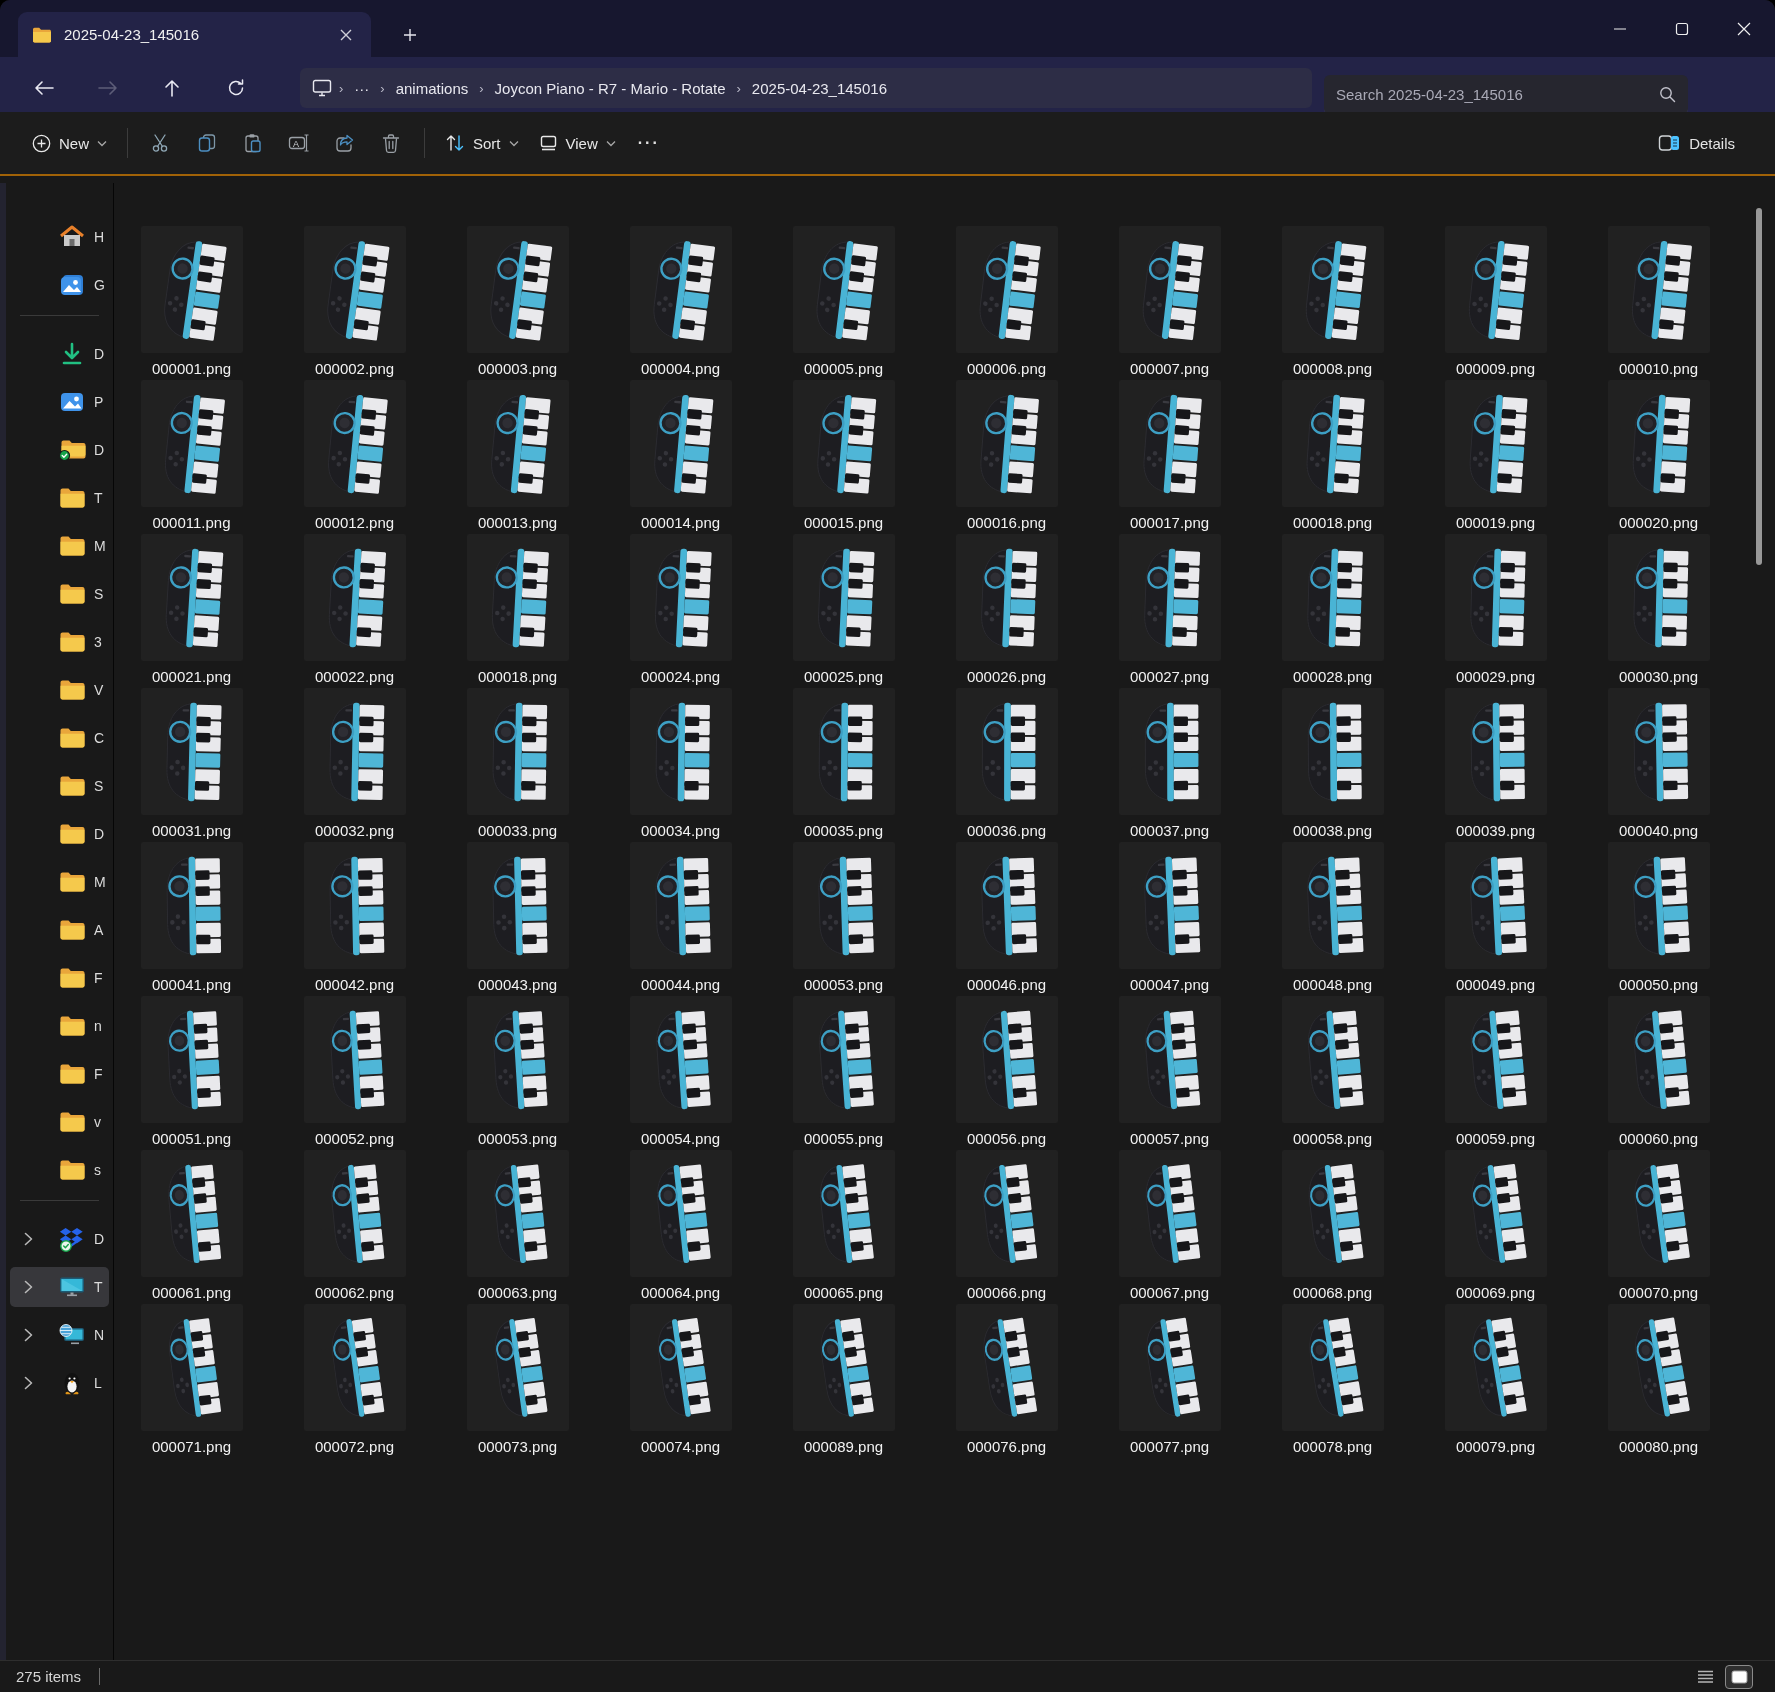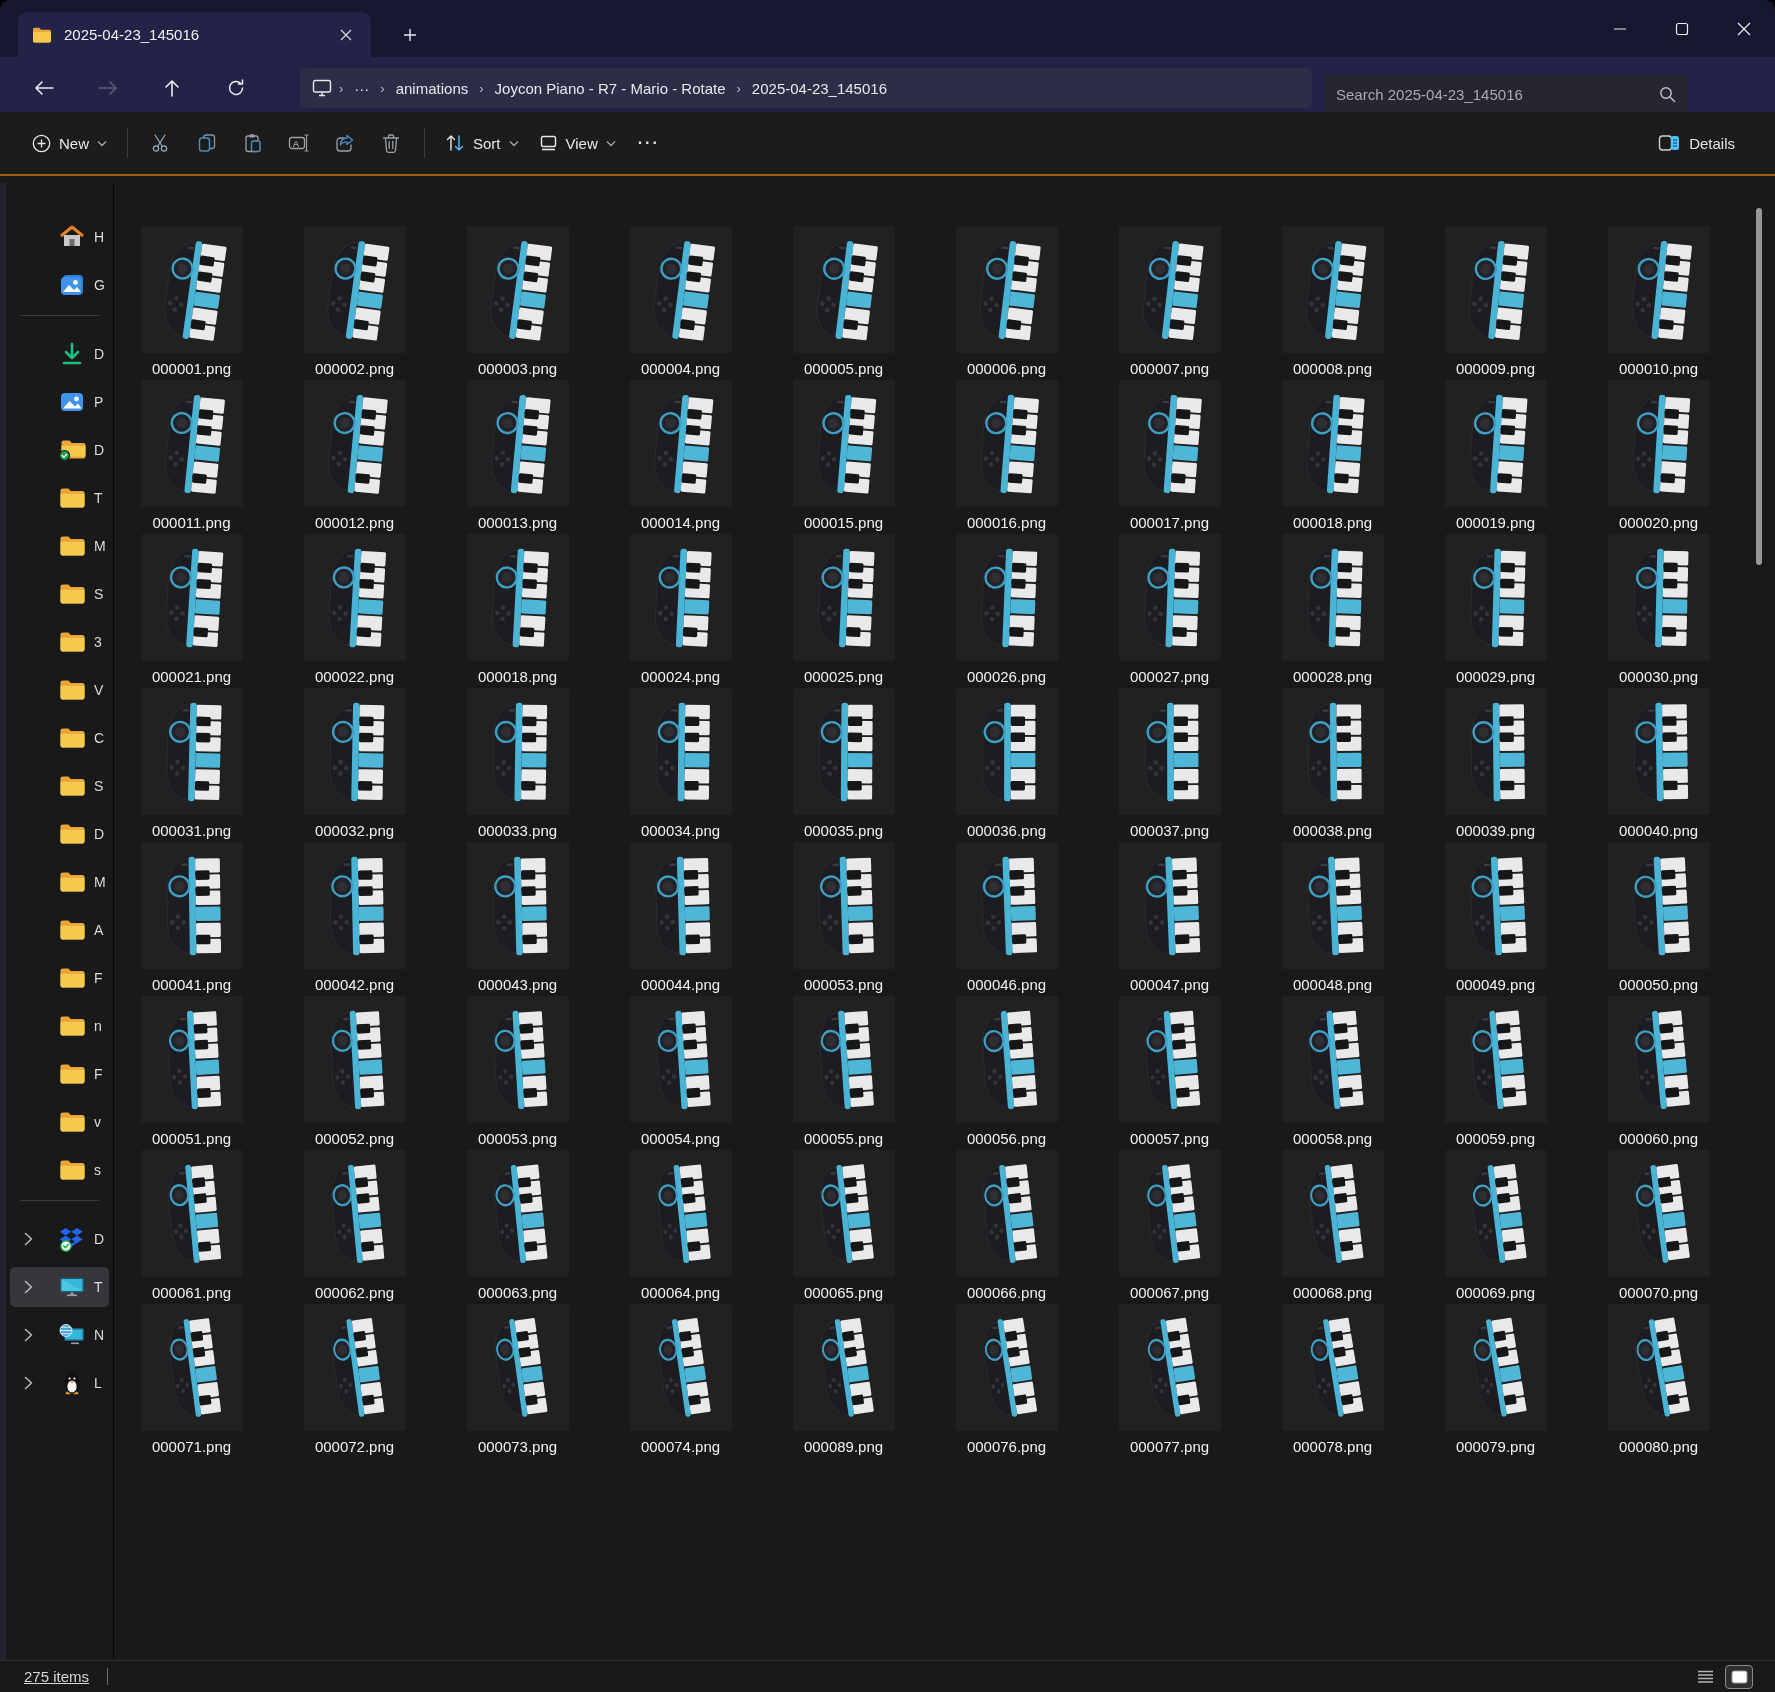--- a/index.html
+++ b/index.html
@@ -78,21 +78,21 @@
            align-items:center; justify-content:center; overflow:hidden; }
   .fname { margin-top:7px; height:20px; color:#f2f2f2; font-size:15px; white-space:nowrap; }
 
   
   .vscroll-thumb { position:absolute; left:1756px; top:208px; width:6px; height:357px;
                    background:#989898; border-radius:3px; }
 
   
   .statusbar { position:absolute; left:0; top:1660px; width:1775px; height:32px; background:#191919;
                border-top:1px solid #2e2e2e; display:flex; align-items:center; }
-  .status-count { margin-left:24px; color:#d6d6d6; font-size:15px;text-decoration:underline; }
+  .status-count { margin-left:16px; color:#d6d6d6; font-size:15px; }
   .status-div { width:1px; height:17px; background:#6a6a6a; margin-left:18px; }
   .viewtoggles { position:absolute; right:22px; display:flex; gap:6px; align-items:center; }
   .vbtn { width:28px; height:24px; display:flex; align-items:center; justify-content:center;
           border-radius:4px; border:1px solid transparent; }
   .vbtn.active { border-color:#8a8a8a; background:#2e2e2e; }
 
   svg { display:block; }
 </style>
 </head>
 <body>

